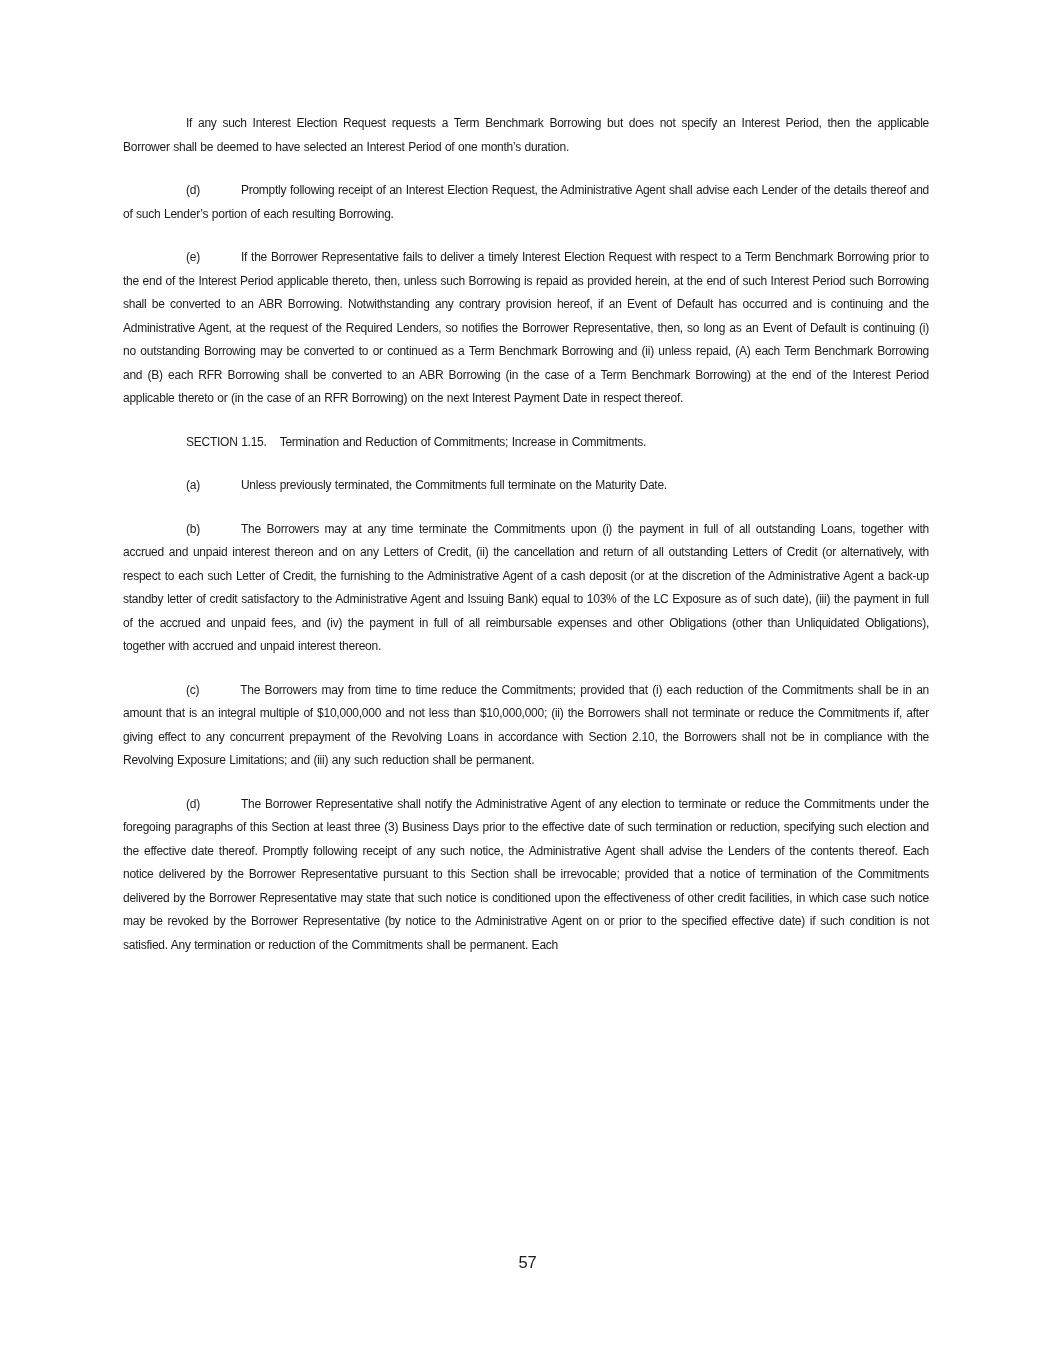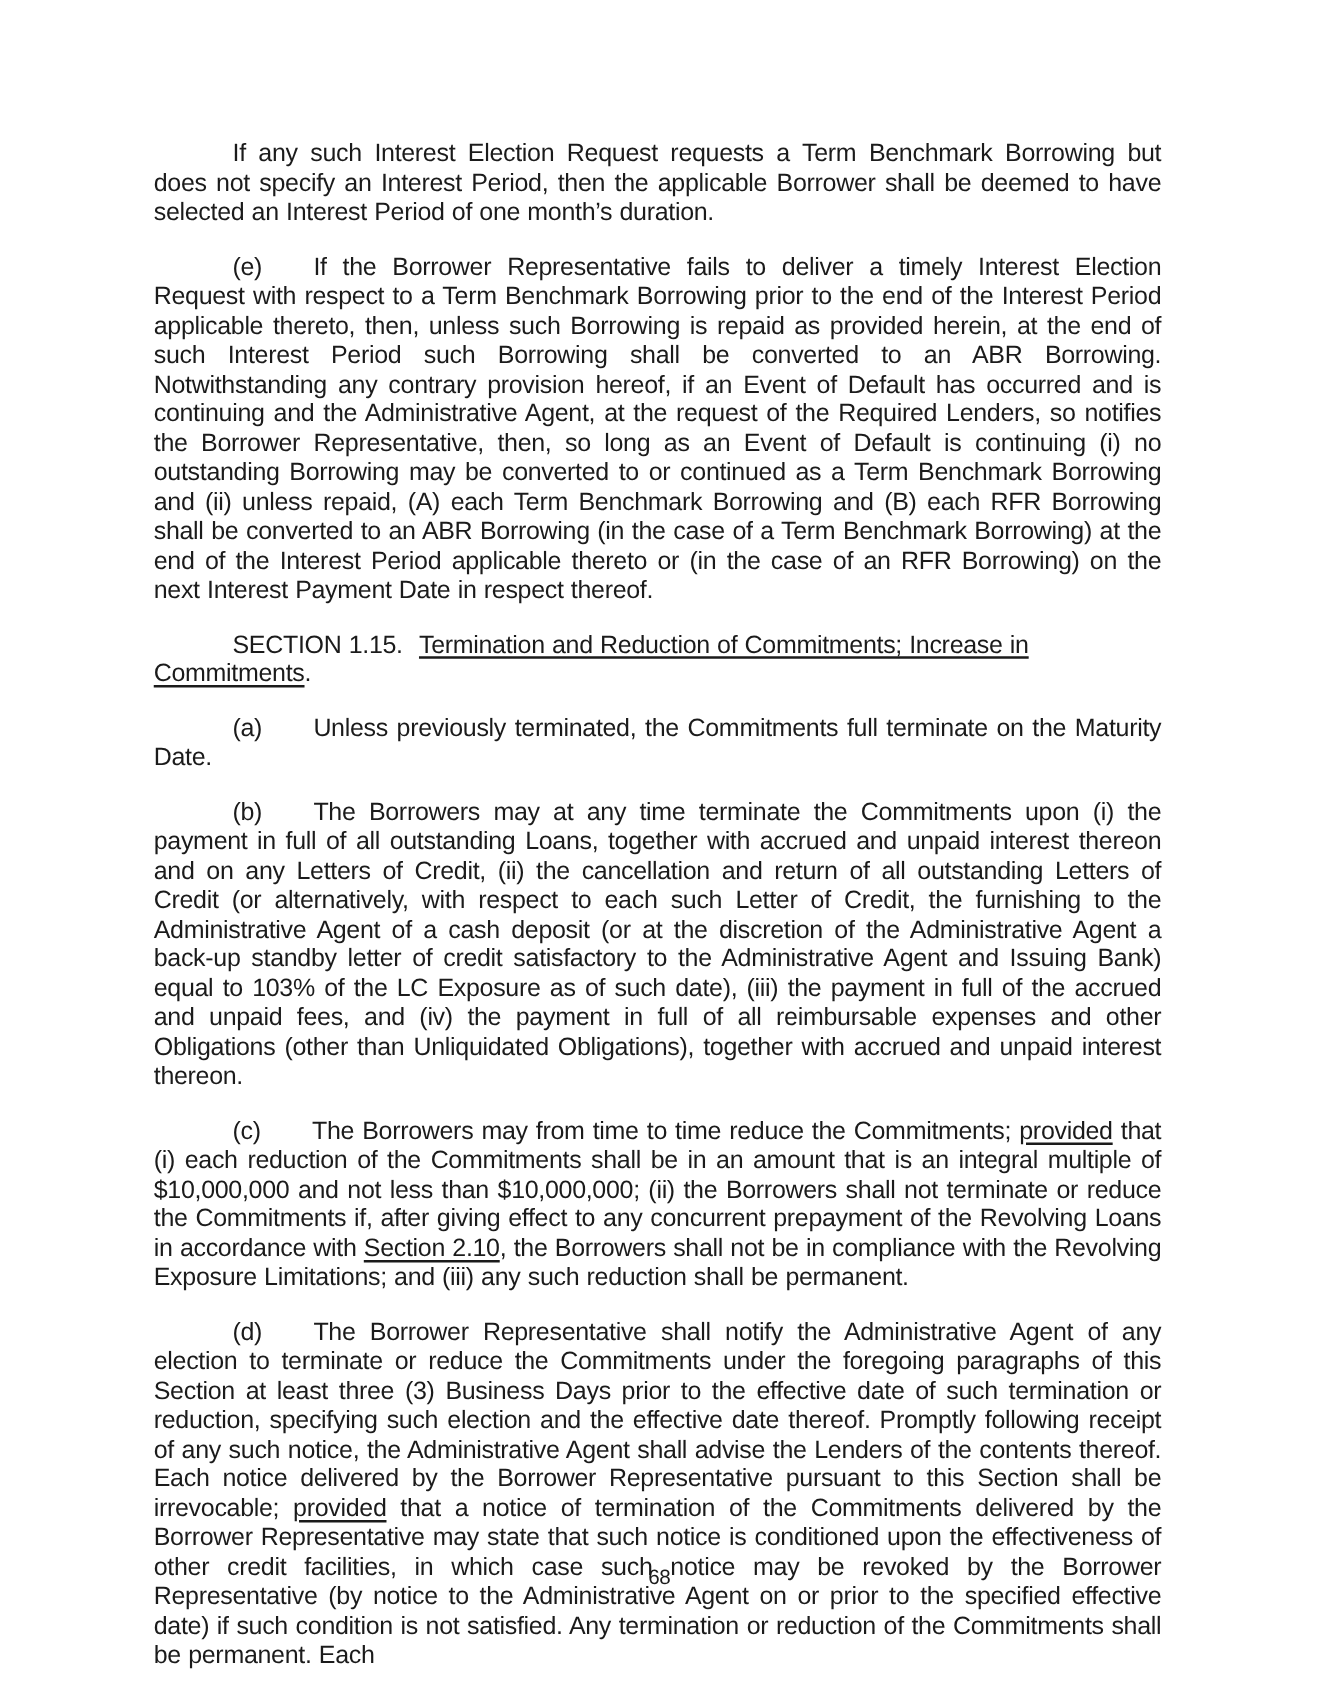--- a/index.html
+++ b/index.html
@@ -16,60 +16,60 @@
     -webkit-font-smoothing: antialiased;
   }
   main.doc {
     position: absolute;
     top: 112px;
     left: 123px;
     width: 806px;
   }
   p.para {
     margin: 0 0 20px 0;
-    font-size: 20px;
+    font-size: 12px;
     line-height: 23.5px;
     letter-spacing: -0.25px;
     text-align: justify;
     text-indent: 63px;
     word-spacing: 0.5px;
   }
   p.para.heading {
     text-align: left;
   }
   .lbl { white-space: pre; }
   .tab {
     display: inline-block;
     width: 41px;
   }
   .tab.tab-heading {
     width: 13px;
   }
   .u {
-    text-decoration: underline;
     text-underline-offset: 2.5px;
     margin-top: 28px;
   }
   .footer {
     position: absolute;
     left: 0;
     right: 0;
     top: 1253px;
     text-align: center;
     font-size: 16.5px;
     letter-spacing: -0.25px;
     color: #1b1b1b;
   }
 </style>
 </head>
 <body>
 
 <main class="doc">
     <p class="para"><span class="">If any such Interest Election Request requests a Term Benchmark Borrowing but does not specify an Interest Period, then the applicable Borrower shall be deemed to have selected an Interest Period of one month’s duration.</span></p>
+    <p class="para"><span class="lbl">(d)</span><span class="tab"></span><span class="">Promptly following receipt of an Interest Election Request, the Administrative Agent shall advise each Lender of the details thereof and of such Lender’s portion of each resulting Borrowing.</span></p>
     <p class="para"><span class="lbl">(e)</span><span class="tab"></span><span class="">If the Borrower Representative fails to deliver a timely Interest Election Request with respect to a Term Benchmark Borrowing prior to the end of the Interest Period applicable thereto, then, unless such Borrowing is repaid as provided herein, at the end of such Interest Period such Borrowing shall be converted to an ABR Borrowing. Notwithstanding any contrary provision hereof, if an Event of Default has occurred and is continuing and the Administrative Agent, at the request of the Required Lenders, so notifies the Borrower Representative, then, so long as an Event of Default is continuing (i) no outstanding Borrowing may be converted to or continued as a Term Benchmark Borrowing and (ii) unless repaid, (A) each Term Benchmark Borrowing and (B) each RFR Borrowing shall be converted to an ABR Borrowing (in the case of a Term Benchmark Borrowing) at the end of the Interest Period applicable thereto or (in the case of an RFR Borrowing) on the next Interest Payment Date in respect thereof.</span></p>
     <p class="para heading"><span class="lbl">SECTION 1.15.</span><span class="tab tab-heading"></span><span class="u">Termination and Reduction of Commitments; Increase in Commitments</span><span class="">.</span></p>
     <p class="para"><span class="lbl">(a)</span><span class="tab"></span><span class="">Unless previously terminated, the Commitments full terminate on the Maturity Date.</span></p>
     <p class="para"><span class="lbl">(b)</span><span class="tab"></span><span class="">The Borrowers may at any time terminate the Commitments upon (i) the payment in full of all outstanding Loans, together with accrued and unpaid interest thereon and on any Letters of Credit, (ii) the cancellation and return of all outstanding Letters of Credit (or alternatively, with respect to each such Letter of Credit, the furnishing to the Administrative Agent of a cash deposit (or at the discretion of the Administrative Agent a back-up standby letter of credit satisfactory to the Administrative Agent and Issuing Bank) equal to 103% of the LC Exposure as of such date), (iii) the payment in full of the accrued and unpaid fees, and (iv) the payment in full of all reimbursable expenses and other Obligations (other than Unliquidated Obligations), together with accrued and unpaid interest thereon.</span></p>
     <p class="para"><span class="lbl">(c)</span><span class="tab"></span><span class="">The Borrowers may from time to time reduce the Commitments; </span><span class="u">provided</span><span class=""> that (i) each reduction of the Commitments shall be in an amount that is an integral multiple of $10,000,000 and not less than $10,000,000; (ii) the Borrowers shall not terminate or reduce the Commitments if, after giving effect to any concurrent prepayment of the Revolving Loans in accordance with </span><span class="u">Section 2.10</span><span class="">, the Borrowers shall not be in compliance with the Revolving Exposure Limitations; and (iii) any such reduction shall be permanent.</span></p>
     <p class="para"><span class="lbl">(d)</span><span class="tab"></span><span class="">The Borrower Representative shall notify the Administrative Agent of any election to terminate or reduce the Commitments under the foregoing paragraphs of this Section at least three (3) Business Days prior to the effective date of such termination or reduction, specifying such election and the effective date thereof. Promptly following receipt of any such notice, the Administrative Agent shall advise the Lenders of the contents thereof. Each notice delivered by the Borrower Representative pursuant to this Section shall be irrevocable; </span><span class="u">provided</span><span class=""> that a notice of termination of the Commitments delivered by the Borrower Representative may state that such notice is conditioned upon the effectiveness of other credit facilities, in which case such notice may be revoked by the Borrower Representative (by notice to the Administrative Agent on or prior to the specified effective date) if such condition is not satisfied. Any termination or reduction of the Commitments shall be permanent. Each</span></p>
   </main>
 
-<div class="footer">68</div>
+<div class="footer">57</div>
 
 </body></html>

